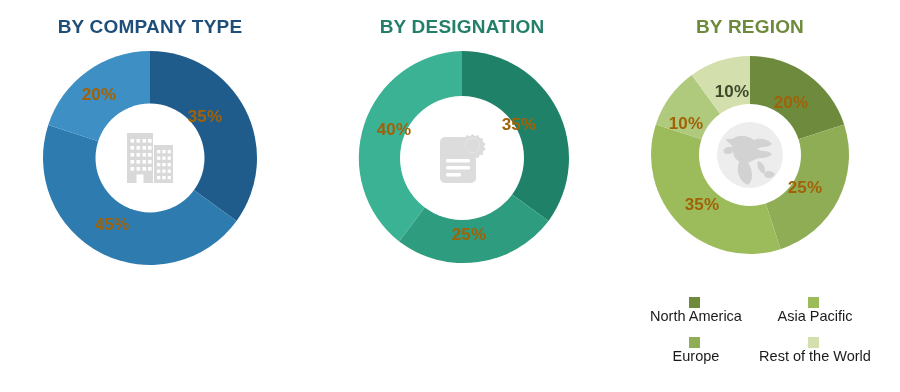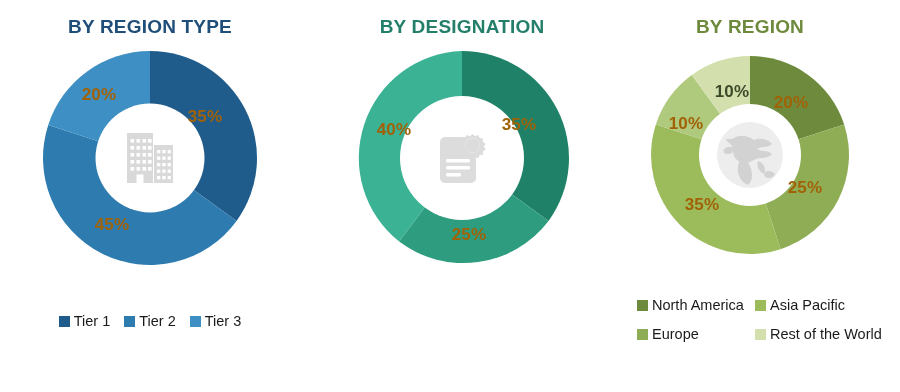--- a/index.html
+++ b/index.html
@@ -82,20 +82,21 @@
     flex-wrap: wrap;
     justify-content: center;
     align-items: flex-start;
   }
   .legend-item {
     display: flex;
     align-items: center;
     font-size: 14.5px;
     color: #1A1A1A;
     white-space: nowrap;
+    flex-direction: column;
   }
   .swatch {
     width: 11px;
     height: 11px;
     margin-right: 4px;
     flex: 0 0 auto;
     display: inline-block;
   }
   .legend-inline { gap: 14px; }
 
@@ -108,21 +109,21 @@
     padding-left: 6px;
   }
 </style>
 </head>
 <body>
 
 <div class="board">
 
   <div class="panel panel-company">
 
-    <div class="chart-title title-company">BY REGION TYPE</div>
+    <div class="chart-title title-company">BY COMPANY TYPE</div>
 
     <div class="donut-wrap" style="top:50px;">
       <div class="donut" style="width:216px;height:216px;">
         <svg width="216" height="216" viewBox="0 0 216 216">
 
           <path fill="#1F5C8B" d="M 108 108 L 108 1 A 107 107 0 0 1 194.55 170.90 Z"></path>
 
           <path fill="#2E7BB0" d="M 108 108 L 194.55 170.90 A 107 107 0 0 1 6.24 74.93 Z"></path>
 
           <path fill="#3E8FC4" d="M 108 108 L 6.24 74.93 A 107 107 0 0 1 108 1 Z"></path>
@@ -188,34 +189,20 @@
             </g>
           </svg>
         </div>
 
         <div class="slice-label" style="left:163px;top:67px;">35%</div>
         <div class="slice-label" style="left:70px;top:175px;">45%</div>
         <div class="slice-label" style="left:57px;top:45px;">20%</div>
       </div>
     </div>
 
-    <div class="legend legend-inline" style="top:313px;">
-      <div class="legend-item">
-        <span class="swatch" style="background:#1F5C8B"></span>
-        <span>Tier 1</span>
-      </div>
-      <div class="legend-item">
-        <span class="swatch" style="background:#2E7BB0"></span>
-        <span>Tier 2</span>
-      </div>
-      <div class="legend-item">
-        <span class="swatch" style="background:#3E8FC4"></span>
-        <span>Tier 3</span>
-      </div>
-    </div>
   </div>
 
   <div class="panel panel-designation">
 
     <div class="chart-title title-designation">BY DESIGNATION</div>
 
     <div class="donut-wrap" style="top:50px;">
       <div class="donut" style="width:216px;height:216px;">
         <svg width="216" height="216" viewBox="0 0 216 216">
 

